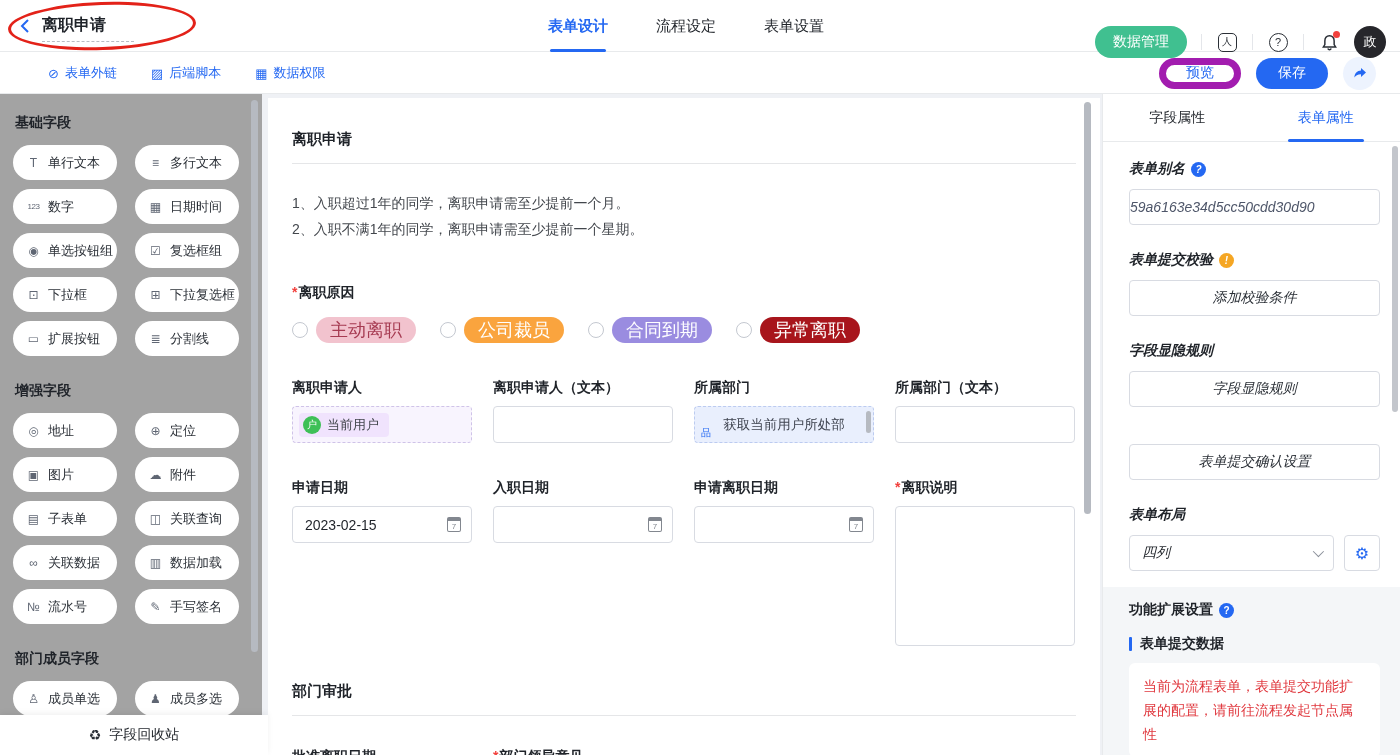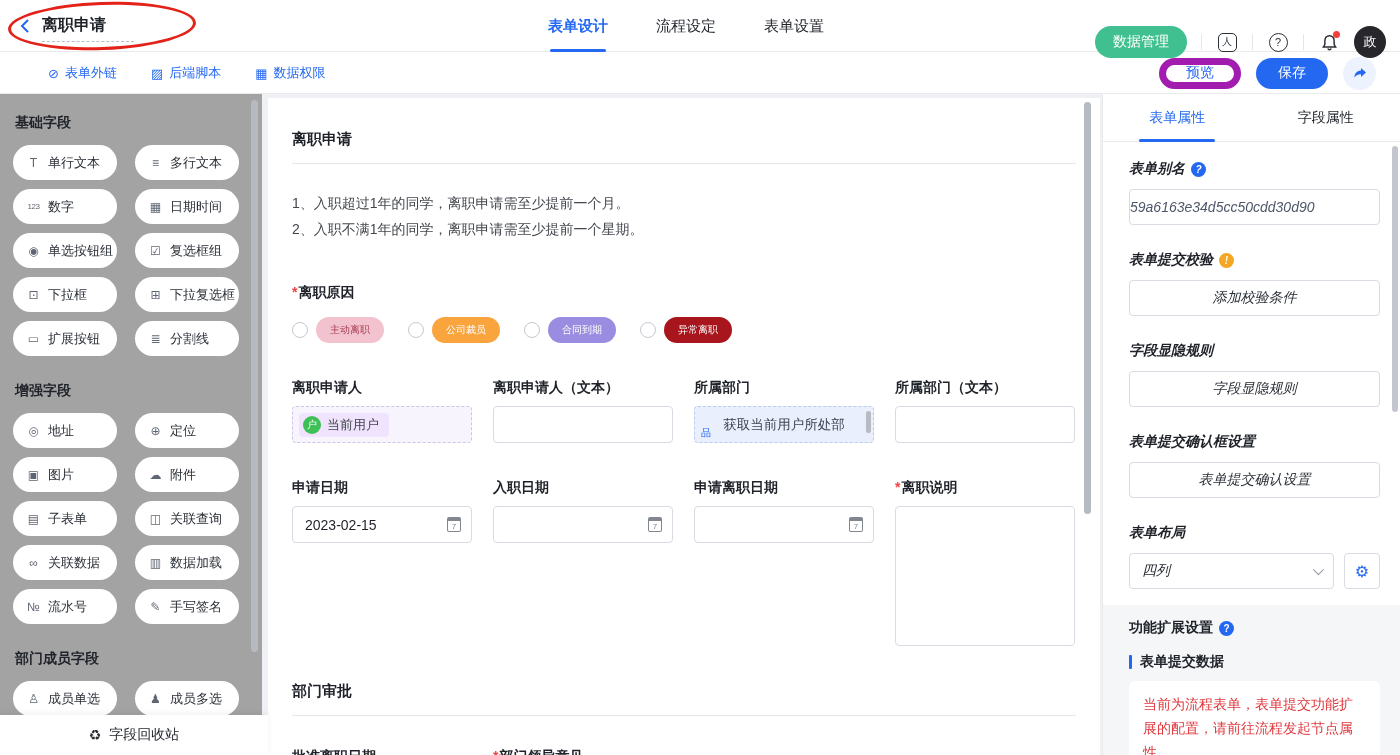--- a/index.html
+++ b/index.html
@@ -67,21 +67,21 @@
   .canvas-inner { padding:32px 24px 0 24px; }
   .form-title { font-size:15px; font-weight:700; }
   .divider { border-top:1px solid #e5e6e8; margin-top:14px; }
   .form-desc { margin-top:26px; font-size:14px; color:#43474d; line-height:26px; }
   .field-label { font-size:14px; font-weight:700; display:flex; gap:1px; }
   .req { color:#f2413d; font-weight:700; }
   .reason-block { margin-top:42px; }
   .radio-row { margin-top:15px; display:flex; gap:24px; align-items:center; }
   .radio-opt { display:flex; align-items:center; gap:8px; cursor:pointer; }
   .radio-circle { width:16px; height:16px; border:1px solid #c4c8d0; border-radius:50%; background:#fff; }
-  .opt-pill { height:26px; padding:0 14px; border-radius:13px; font-size:10px; display:flex; align-items:center; }
+  .opt-pill { height:26px; padding:0 14px; border-radius:13px; font-size:18px; display:flex; align-items:center; }
   .fgrid { margin-top:36px; display:grid; grid-template-columns:repeat(4,180px); gap:21px; align-items:start; }
   .fcell .field-label { margin-bottom:9px; }
   .input-box { height:37px; border:1px solid #d8dbe2; border-radius:4px; background:#fff; }
   .date-box { height:37px; border:1px solid #d8dbe2; border-radius:4px; background:#fff;
     display:flex; align-items:center; padding:0 10px 0 12px; font-size:14px; color:#1f2329; cursor:pointer; }
   .date-box .spacer { flex:1; }
   .cal-ic { width:14px; height:15px; border:1px solid #82878f; border-top:4px solid #82878f;
     border-radius:2px; font-size:8px; color:#82878f; display:grid; place-items:center; }
   .textarea-box { height:140px; border:1px solid #d8dbe2; border-radius:4px; background:#fff; }
   .tag-box { height:37px; border:1px dashed #cfc3e8; border-radius:4px; background:#f8f4fe;
@@ -423,22 +423,22 @@
           </div>
 
       </div>
     </div>
   </div>
   <div class="canvas-scrollbar"></div>
 </div>
 
 <div class="panel">
   <div class="panel-tabs">
+    <div class="panel-tab">字段属性</div>
     <div class="panel-tab active">表单属性</div>
-    <div class="panel-tab">字段属性</div>
   </div>
   <div class="panel-body">
     <div class="plabel">
       <span>表单别名</span>
       <span class="chip-help">?</span>
     </div>
     <div class="pinput">59a6163e34d5cc50cdd30d90</div>
     <div class="pgap"></div>
 
     <div class="plabel">
@@ -447,23 +447,20 @@
     </div>
     <div class="pbtn">添加校验条件</div>
     <div class="pgap"></div>
 
     <div class="plabel">
         <span>字段显隐规则</span>
       </div>
     <div class="pbtn">字段显隐规则</div>
     <div class="pgap"></div>
 
-    <div class="plabel">
-        <span>表单提交确认框设置</span>
-      </div>
     <div class="pbtn">表单提交确认设置</div>
     <div class="pgap"></div>
 
     <div class="plabel">
         <span>表单布局</span>
       </div>
     <div class="layout-row">
       <div class="pselect">
         <span>四列</span>
         <span class="chev"></span>

